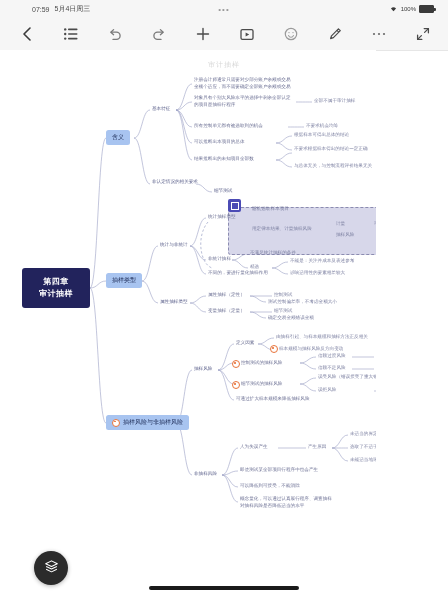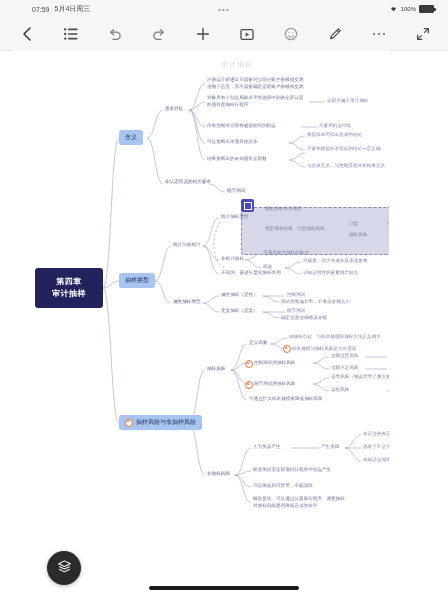--- a/index.html
+++ b/index.html
@@ -36,21 +36,21 @@
   .tb-left{left:18px;gap:26px;}
   .tb-right{right:16px;gap:26px;}
   .tbicon{
     width:18px;height:18px;display:flex;align-items:center;justify-content:center;
     color:#4b4b4b;
   }
   .tbicon svg{display:block;}
   
   #canvas{
     position:absolute;top:50px;left:0;width:376px;height:548px;
-    background:#ffffff;overflow:hidden;margin-left:13px;
+    background:#ffffff;overflow:hidden;
   }
   #doctitle{
     position:absolute;top:10px;left:0;width:448px;text-align:center;
     font-size:7px;color:#d8d8d8;letter-spacing:1px;
   }
   #mapsvg{position:absolute;top:0;left:0;}
   
   .node{
     position:absolute;
     font-size:4.6px;

